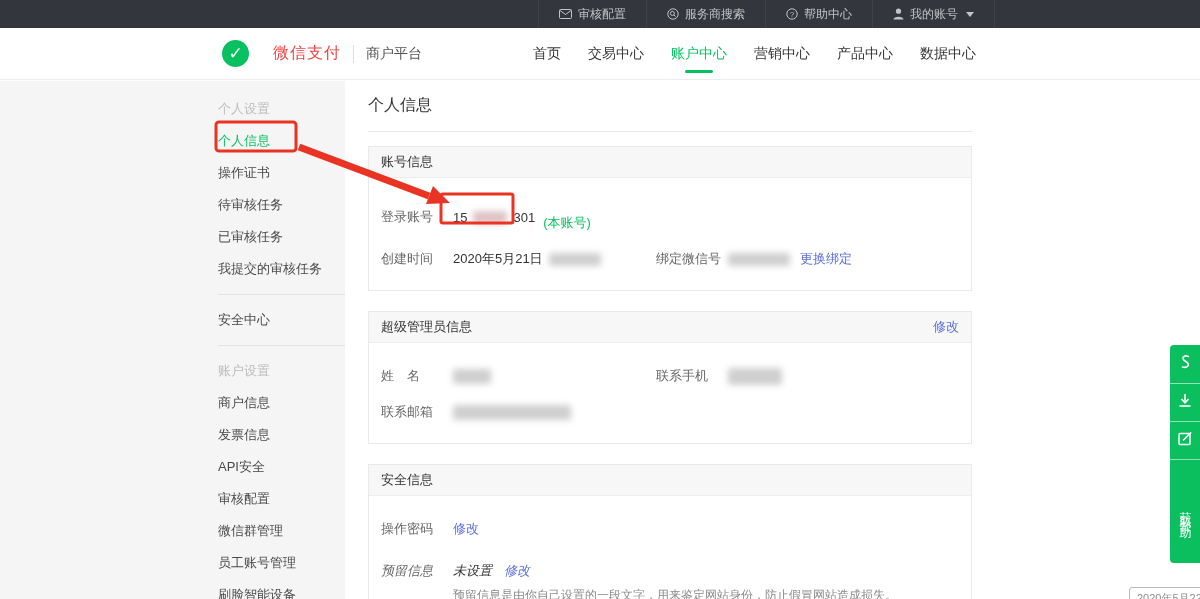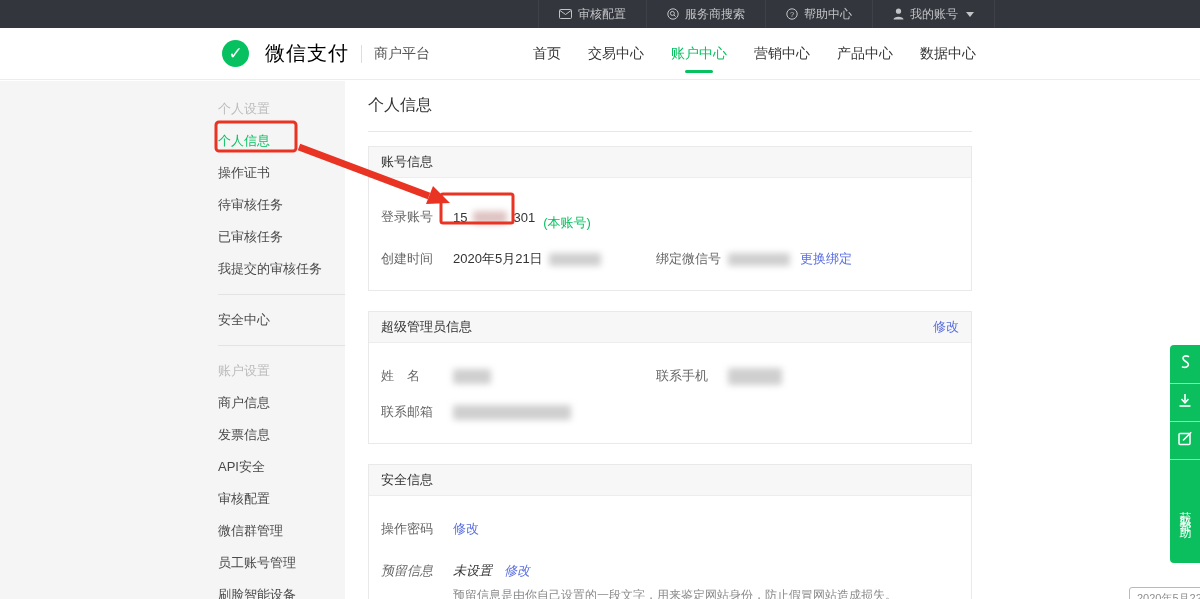--- a/index.html
+++ b/index.html
@@ -11,21 +11,21 @@
   .topbar { height:28px; background:#33363C; display:flex; justify-content:flex-end; align-items:stretch; padding-right:205px; }
   .topbar-item { display:flex; align-items:center; gap:6px; padding:0 20px; color:#C2C4C7; font-size:12px; cursor:pointer; border-left:1px solid rgba(255,255,255,0.06); }
   .topbar-item:last-child { border-right:1px solid rgba(255,255,255,0.06); }
   .topbar-item svg { display:block; }
   .caret { width:0; height:0; border-left:4px solid transparent; border-right:4px solid transparent; border-top:5px solid #C2C4C7; margin-left:2px; }
 
   
   .header { height:52px; background:#fff; border-bottom:1px solid #ECECEC; display:flex; align-items:center; position:relative; }
   .logo-wrap { display:flex; align-items:center; margin-left:222px; }
   .logo-badge { width:27px; height:27px; border-radius:50%; background:#07C160; color:#fff; display:flex; align-items:center; justify-content:center; font-size:17px; font-weight:bold; }
-  .brand { font-size:20px; color:#000000; margin-left:16px; letter-spacing:1px; }
+  .brand { font-size:16px; color:#ef4444; margin-left:24px; letter-spacing:1px; }
   .logo-sep { width:1px; height:18px; background:#DDD; margin:0 12px; }
   .portal { font-size:14px; color:#555; }
   .nav { display:flex; align-items:center; margin-left:auto; margin-right:224px; gap:27px; height:100%; }
   .nav-item { font-size:14px; color:#353535; cursor:pointer; position:relative; height:100%; display:flex; align-items:center; }
   .nav-item.active { color:#07C160; }
   .nav-item.active::after { content:""; position:absolute; left:50%; transform:translateX(-50%); bottom:6px; width:28px; height:3px; background:#07C160; border-radius:2px; }
 
   
   .body-area { position:absolute; top:81px; left:0; right:0; bottom:0; background:#fff; }
   .sidebar-bg { position:absolute; left:0; top:0; width:345px; height:100%; background:#F5F5F5; }

